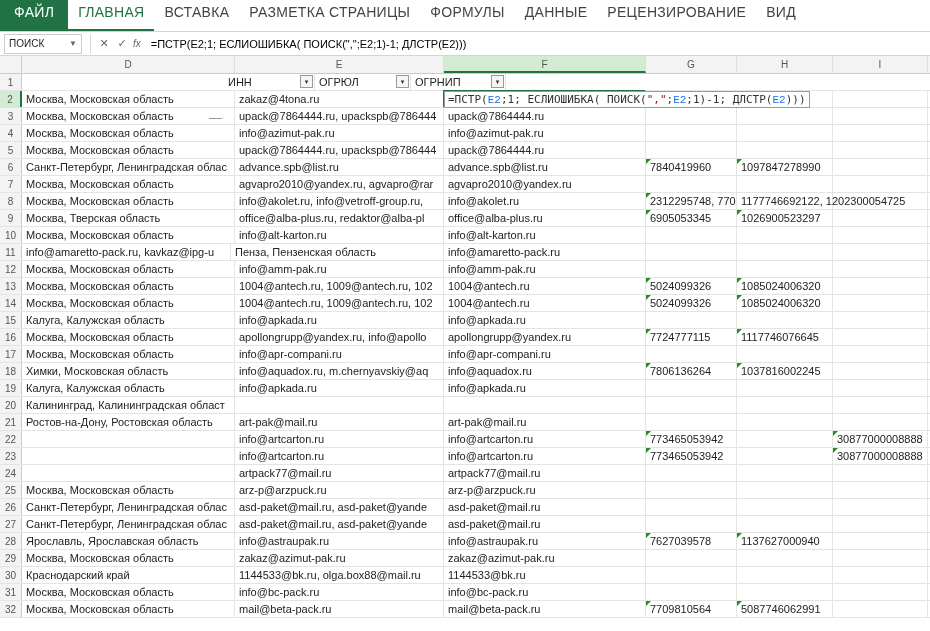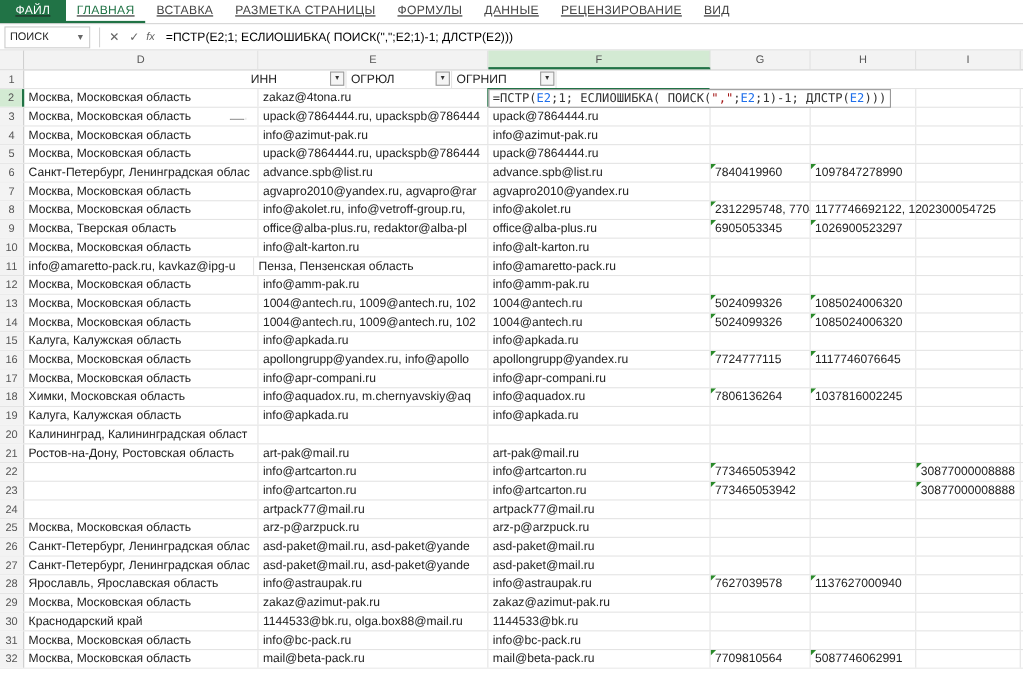--- a/index.html
+++ b/index.html
@@ -1,18 +1,18 @@
 <!DOCTYPE html>
 <html><head>
 <meta charset="utf-8">
 <style>
   * { box-sizing: border-box; margin: 0; padding: 0; }
   body { font-family: "Segoe UI", Tahoma, sans-serif; font-size: 11px; background: #fff; color: #222; width: 930px; overflow: hidden; }
   
-  .ribbon-tabs { display: flex; align-items: stretch; height: 22px; background: #fff; border-bottom: 1px solid #d4d4d4; font-size: 11px; text-decoration: underline; }
+  .ribbon-tabs { display: flex; align-items: stretch; height: 32px; background: #fff; border-bottom: 1px solid #d4d4d4; font-size: 14px; }
   .ribbon-tab { padding: 4px 10px; cursor: pointer; letter-spacing: .3px; color: #444; }
   .ribbon-tab.file { background: #217346; color: #fff; font-weight: 400; padding: 4px 14px; }
   .ribbon-tab.active { color: #217346; border-bottom: 2px solid #217346; }
   
   .namebox-row { display: flex; align-items: center; height: 24px; border-bottom: 1px solid #d4d4d4; }
   .name-box { width: 78px; height: 20px; margin: 0 4px; border: 1px solid #ccc; display: flex; align-items: center; padding: 0 4px; font-size: 10px; justify-content: space-between; }
   .nb-dd { color: #666; font-size: 8px; }
   .fx-sep { width: 1px; height: 18px; background: #d4d4d4; margin: 0 4px; }
   .fx-btn { width: 18px; text-align: center; color: #666; cursor: pointer; font-size: 11px; }
   .fx-label { font-style: italic; color: #666; margin: 0 6px 0 2px; font-size: 10px; }
@@ -31,21 +31,21 @@
   .cell { border-right: 1px solid #e4e4e4; padding: 1px 4px; font-size: 11px; line-height: 15px; white-space: nowrap; overflow: hidden; position: relative; }
   .cell.header-cell { position: relative; }
   .filter-arrow { position: absolute; right: 1px; top: 1px; width: 13px; height: 13px; border: 1px solid #999; background: #f5f5f5; display: flex; align-items: center; justify-content: center; font-size: 7px; color: #333; cursor: pointer; }
   .green-tri { position: absolute; left: 0; top: 0; width: 0; height: 0; border-left: 5px solid #2a8a2a; border-bottom: 5px solid transparent; }
   
   .active-cell-border { position: absolute; border: 2px solid #217346; pointer-events: none; z-index: 5; }
   .fill-handle { position: absolute; width: 5px; height: 5px; background: #217346; right: -3px; bottom: -3px; }
   
   .inline-formula { position: absolute; z-index: 6; background: #fff; font-family: Consolas, monospace; font-size: 11px; padding: 1px 3px; border: 1px solid #999; white-space: nowrap; }
   .tok-fn { color: #333; }
-  .tok-ref { color: #1f6feb; }
+  .tok-ref { color: #1f6feb; font-family: Liberation Mono, monospace; }
   .tok-str { color: #a31515; }
   
   .col-D { width: 213px; }
   .col-E { width: 209px; }
   .col-F { width: 202px; }
   .col-G { width: 91px; }
   .col-H { width: 96px; }
   .col-I { width: 95px; }
 </style>
 </head>

